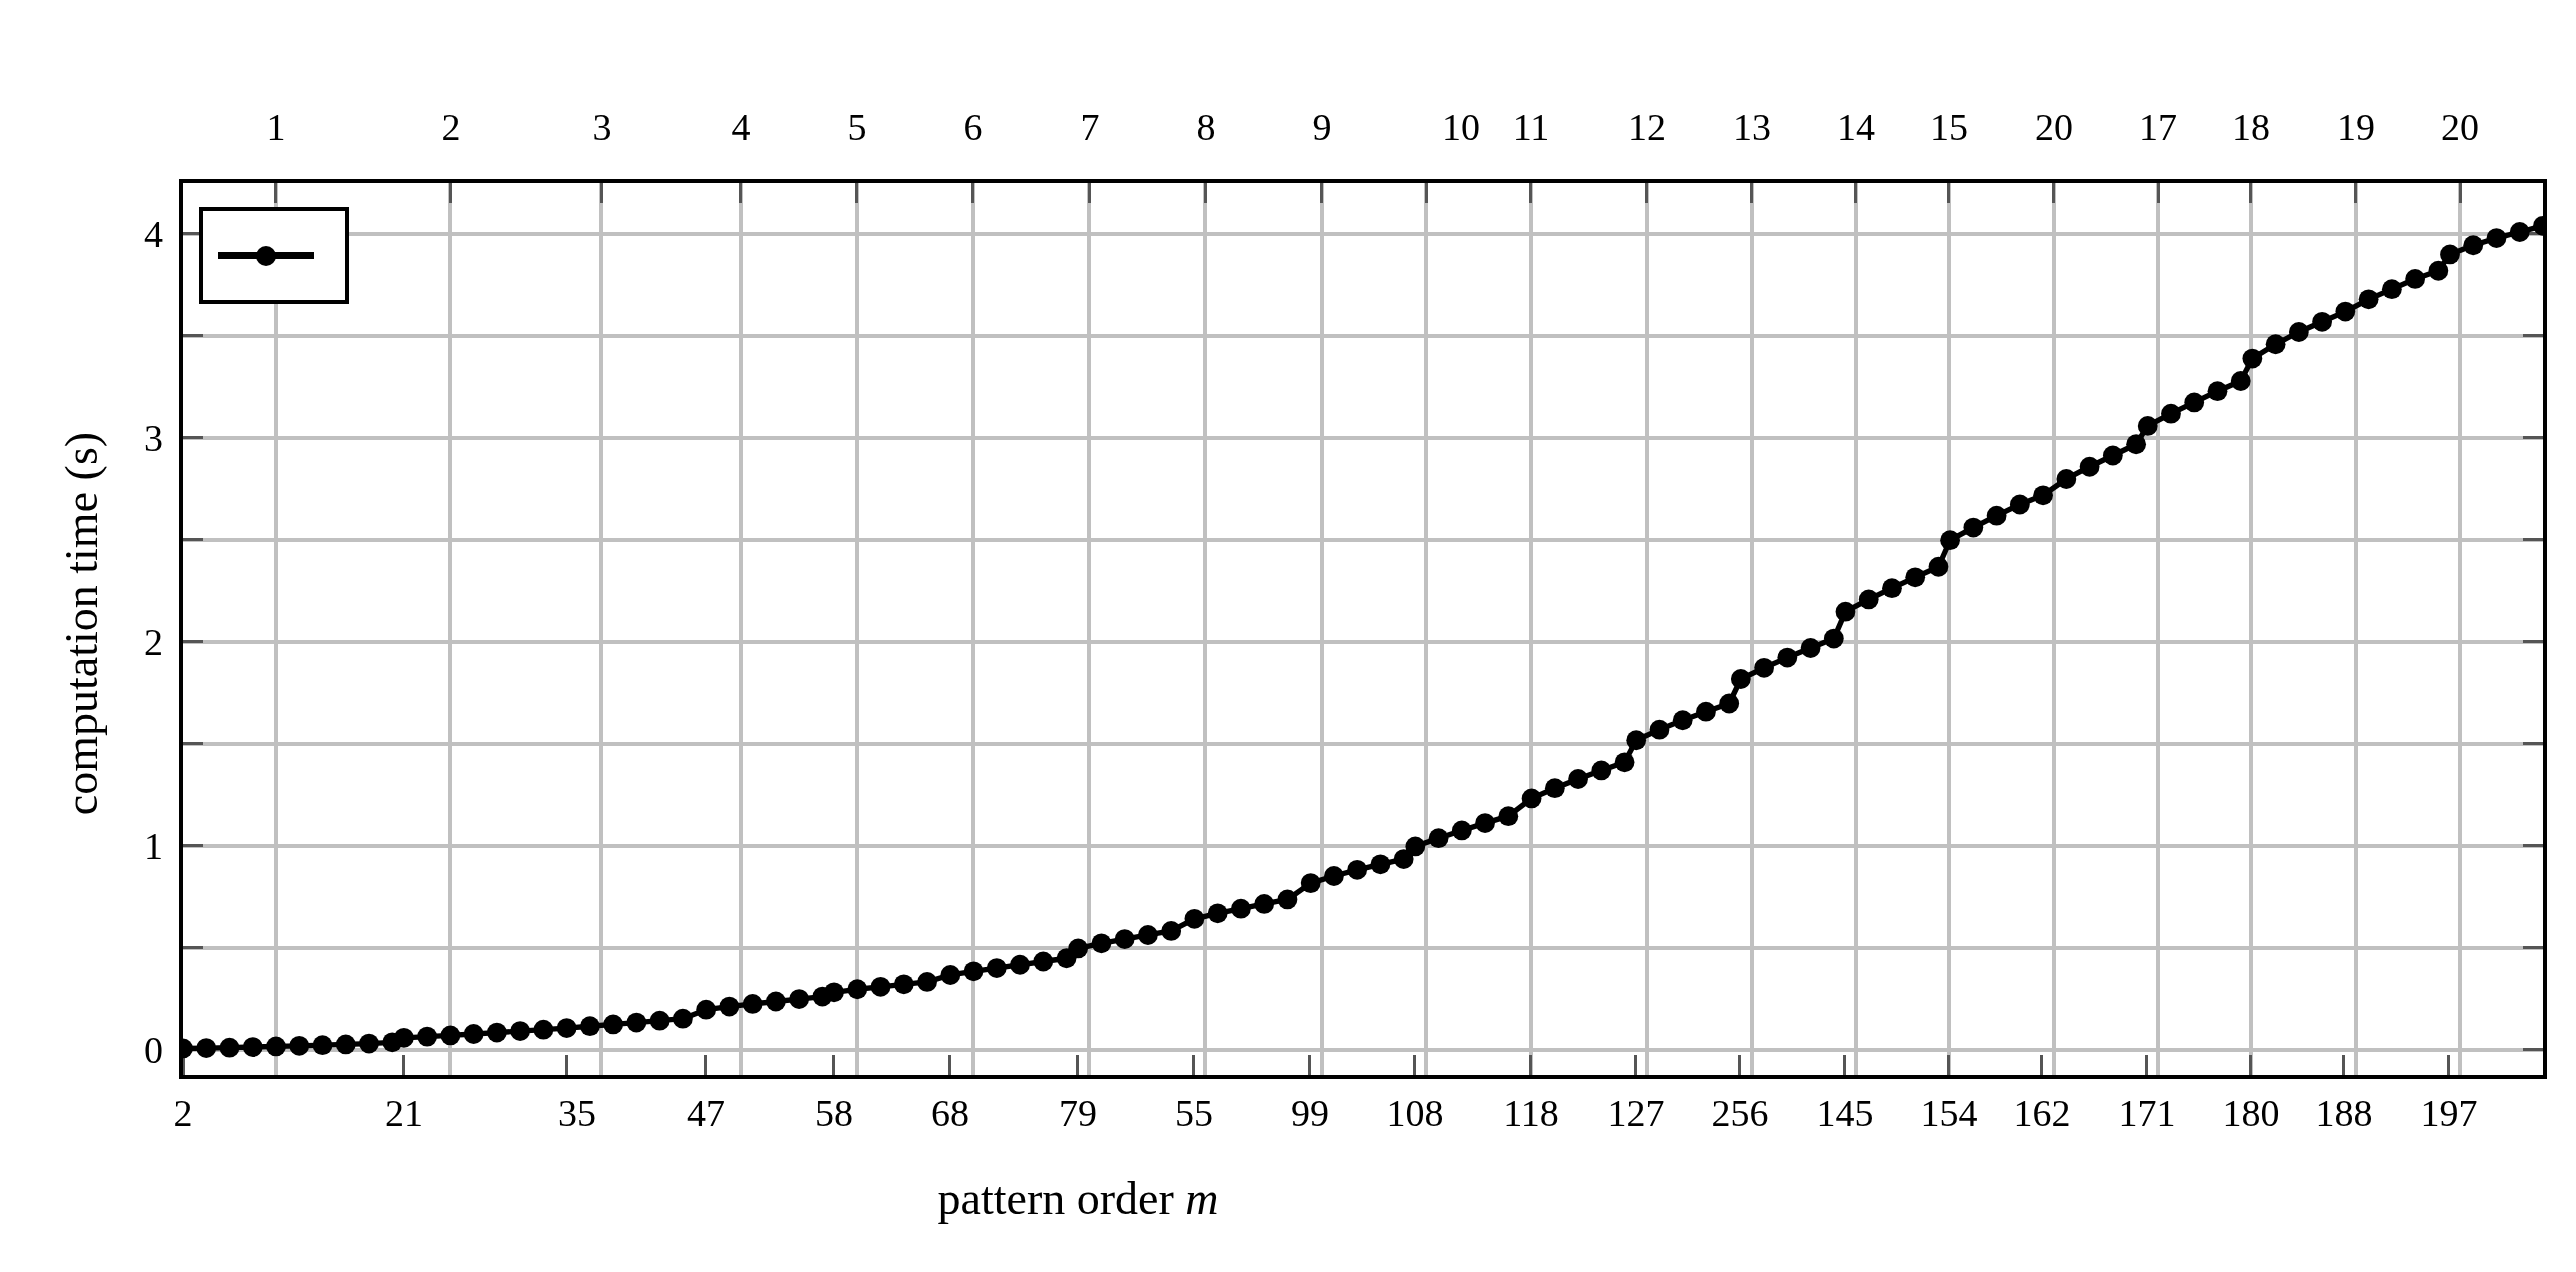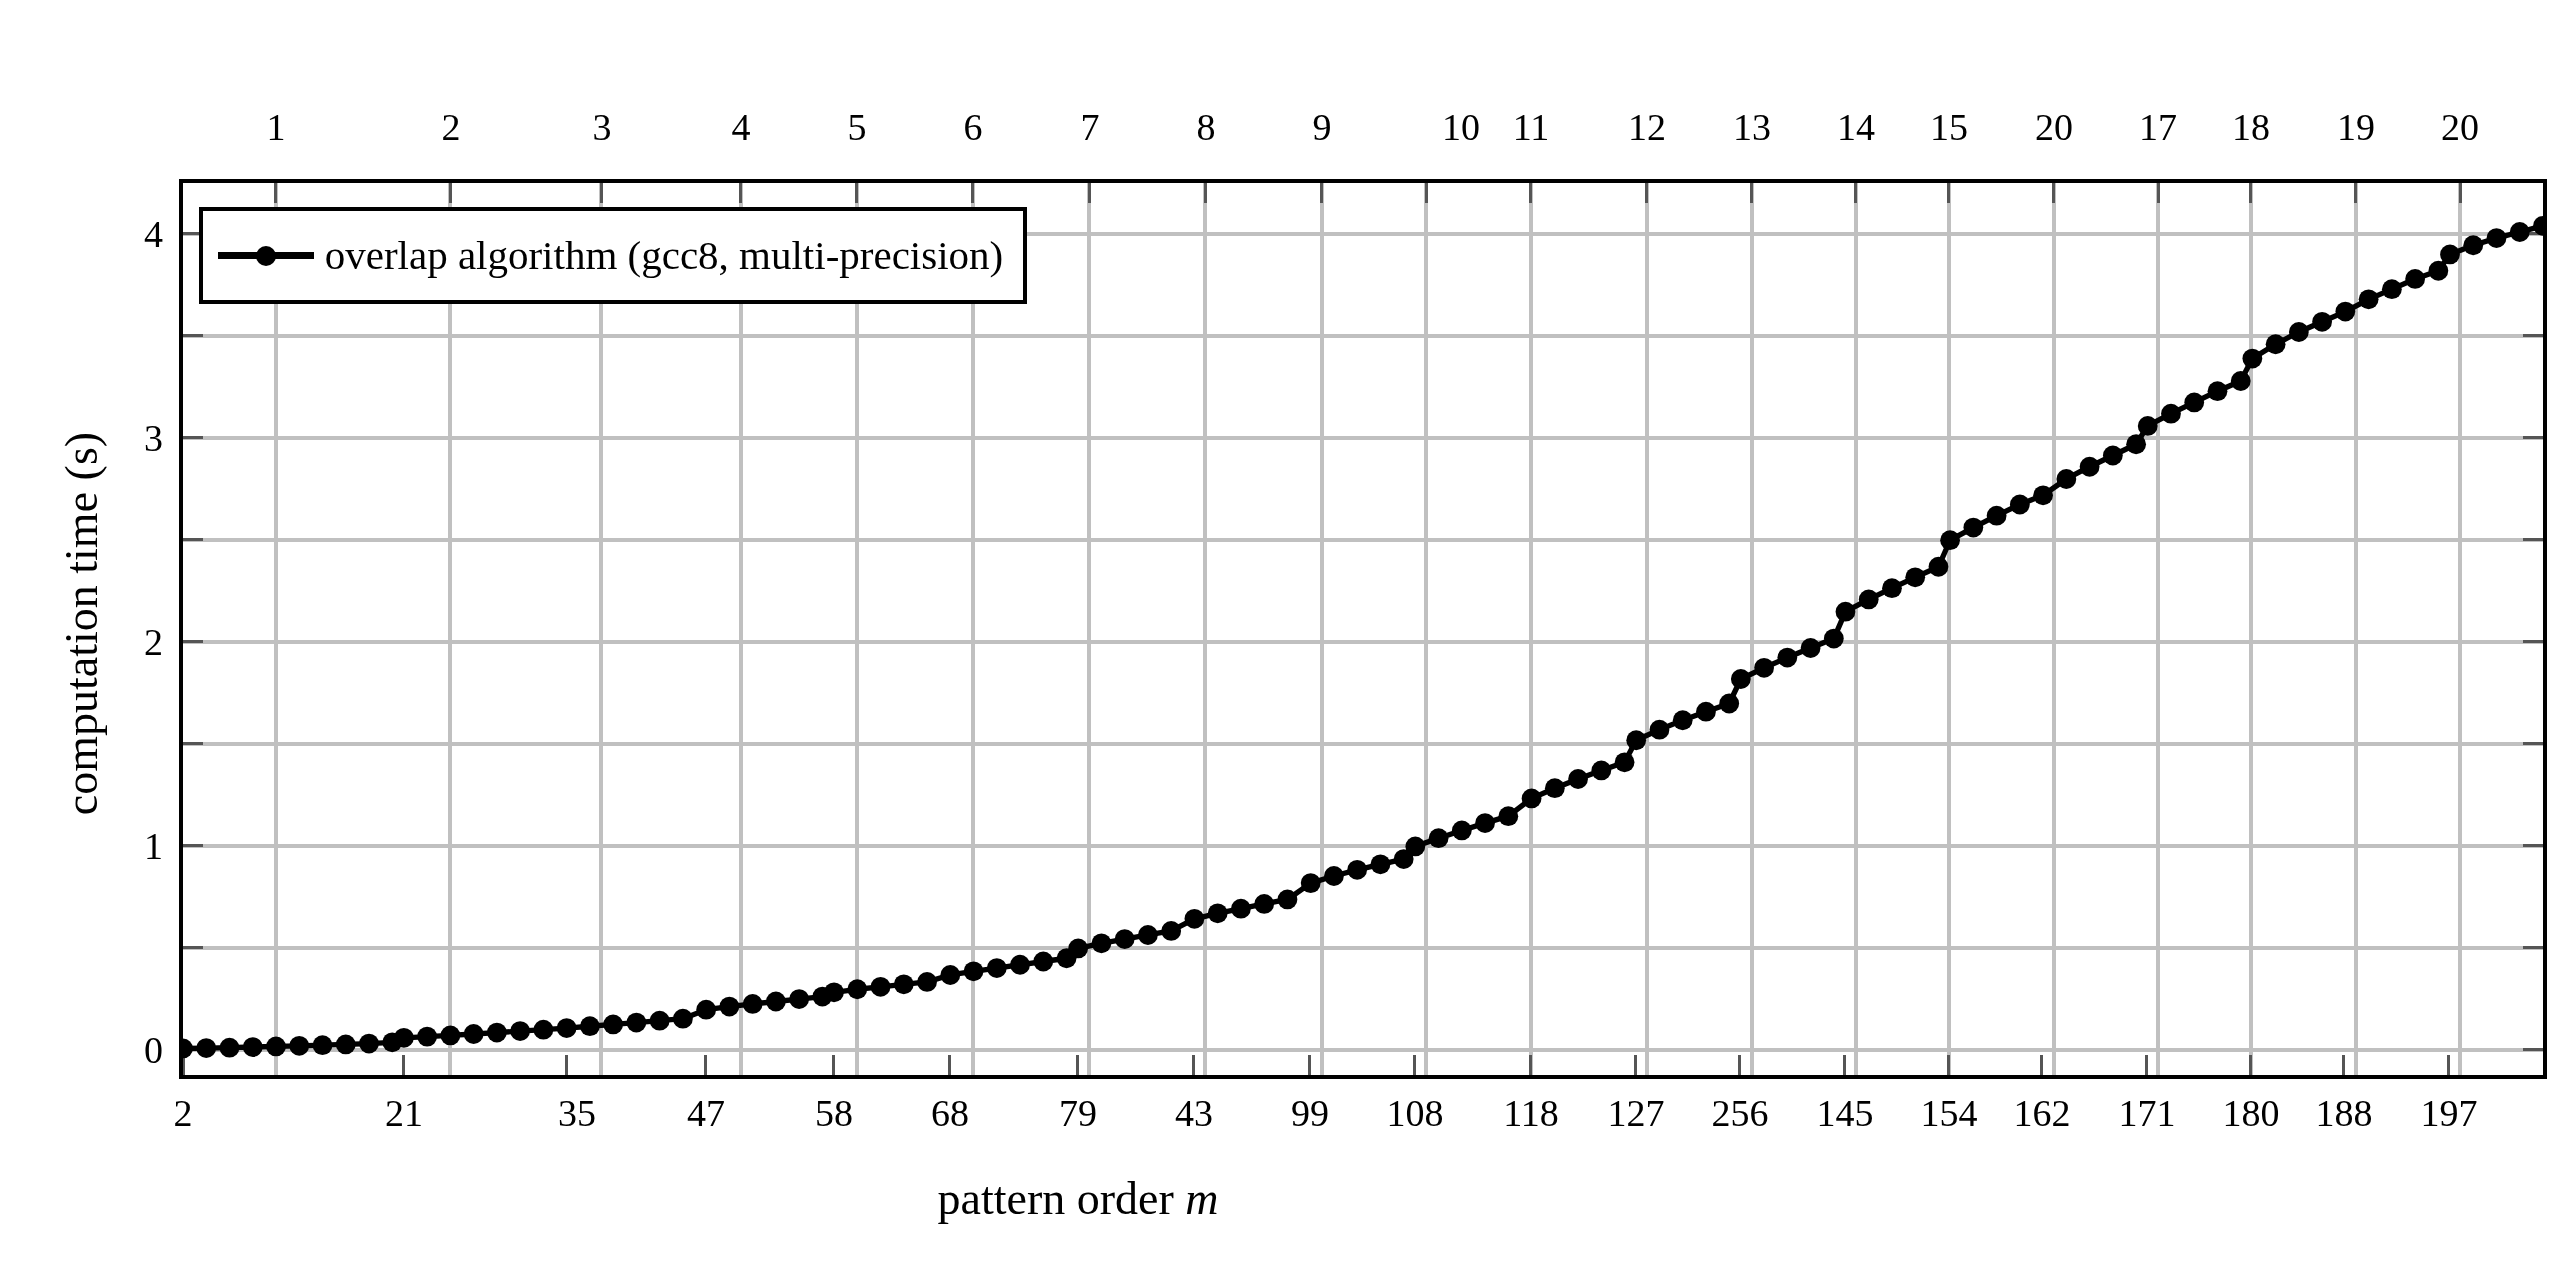--- a/index.html
+++ b/index.html
@@ -211,21 +211,21 @@
       <div class="tlabel tlabel-top" style="left: 2460px;">20</div>
     </div>
   <div id="botlabels">
       <div class="tlabel tlabel-bot" style="left: 183px;">2</div>
       <div class="tlabel tlabel-bot" style="left: 404px;">21</div>
       <div class="tlabel tlabel-bot" style="left: 567px; margin-left: 10px;">35</div>
       <div class="tlabel tlabel-bot" style="left: 706px;">47</div>
       <div class="tlabel tlabel-bot" style="left: 834px;">58</div>
       <div class="tlabel tlabel-bot" style="left: 950px;">68</div>
       <div class="tlabel tlabel-bot" style="left: 1078px;">79</div>
-      <div class="tlabel tlabel-bot" style="left: 1194px;">43</div>
+      <div class="tlabel tlabel-bot" style="left: 1194px;">55</div>
       <div class="tlabel tlabel-bot" style="left: 1310px;">99</div>
       <div class="tlabel tlabel-bot" style="left: 1415px;">108</div>
       <div class="tlabel tlabel-bot" style="left: 1531px;">118</div>
       <div class="tlabel tlabel-bot" style="left: 1636px;">127</div>
       <div class="tlabel tlabel-bot" style="left: 1740px;">256</div>
       <div class="tlabel tlabel-bot" style="left: 1845px;">145</div>
       <div class="tlabel tlabel-bot" style="left: 1949px;">154</div>
       <div class="tlabel tlabel-bot" style="left: 2042px;">162</div>
       <div class="tlabel tlabel-bot" style="left: 2147px;">171</div>
       <div class="tlabel tlabel-bot" style="left: 2251px;">180</div>
@@ -447,17 +447,16 @@
           </g>
         </svg>
     </div>
   </div>
 
   <div id="legend">
     <span id="legend-sample">
       <span class="lg-line"></span>
       <span class="lg-dot"></span>
     </span>
-    <span id="legend-label">overlap algorithm (gcc8, multi-precision)</span>
   </div>
 
 </div>
 
 
 </body></html>

